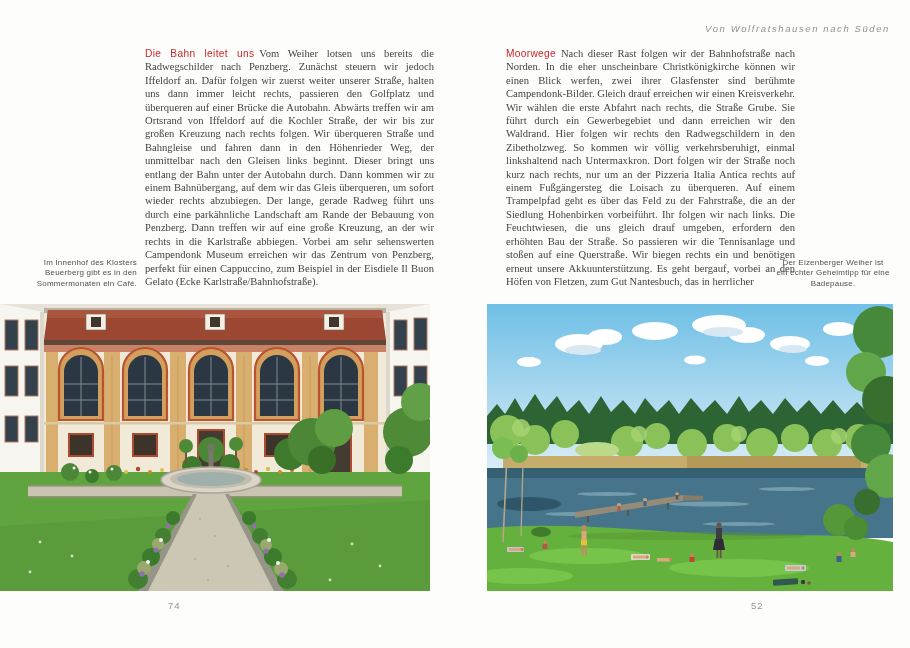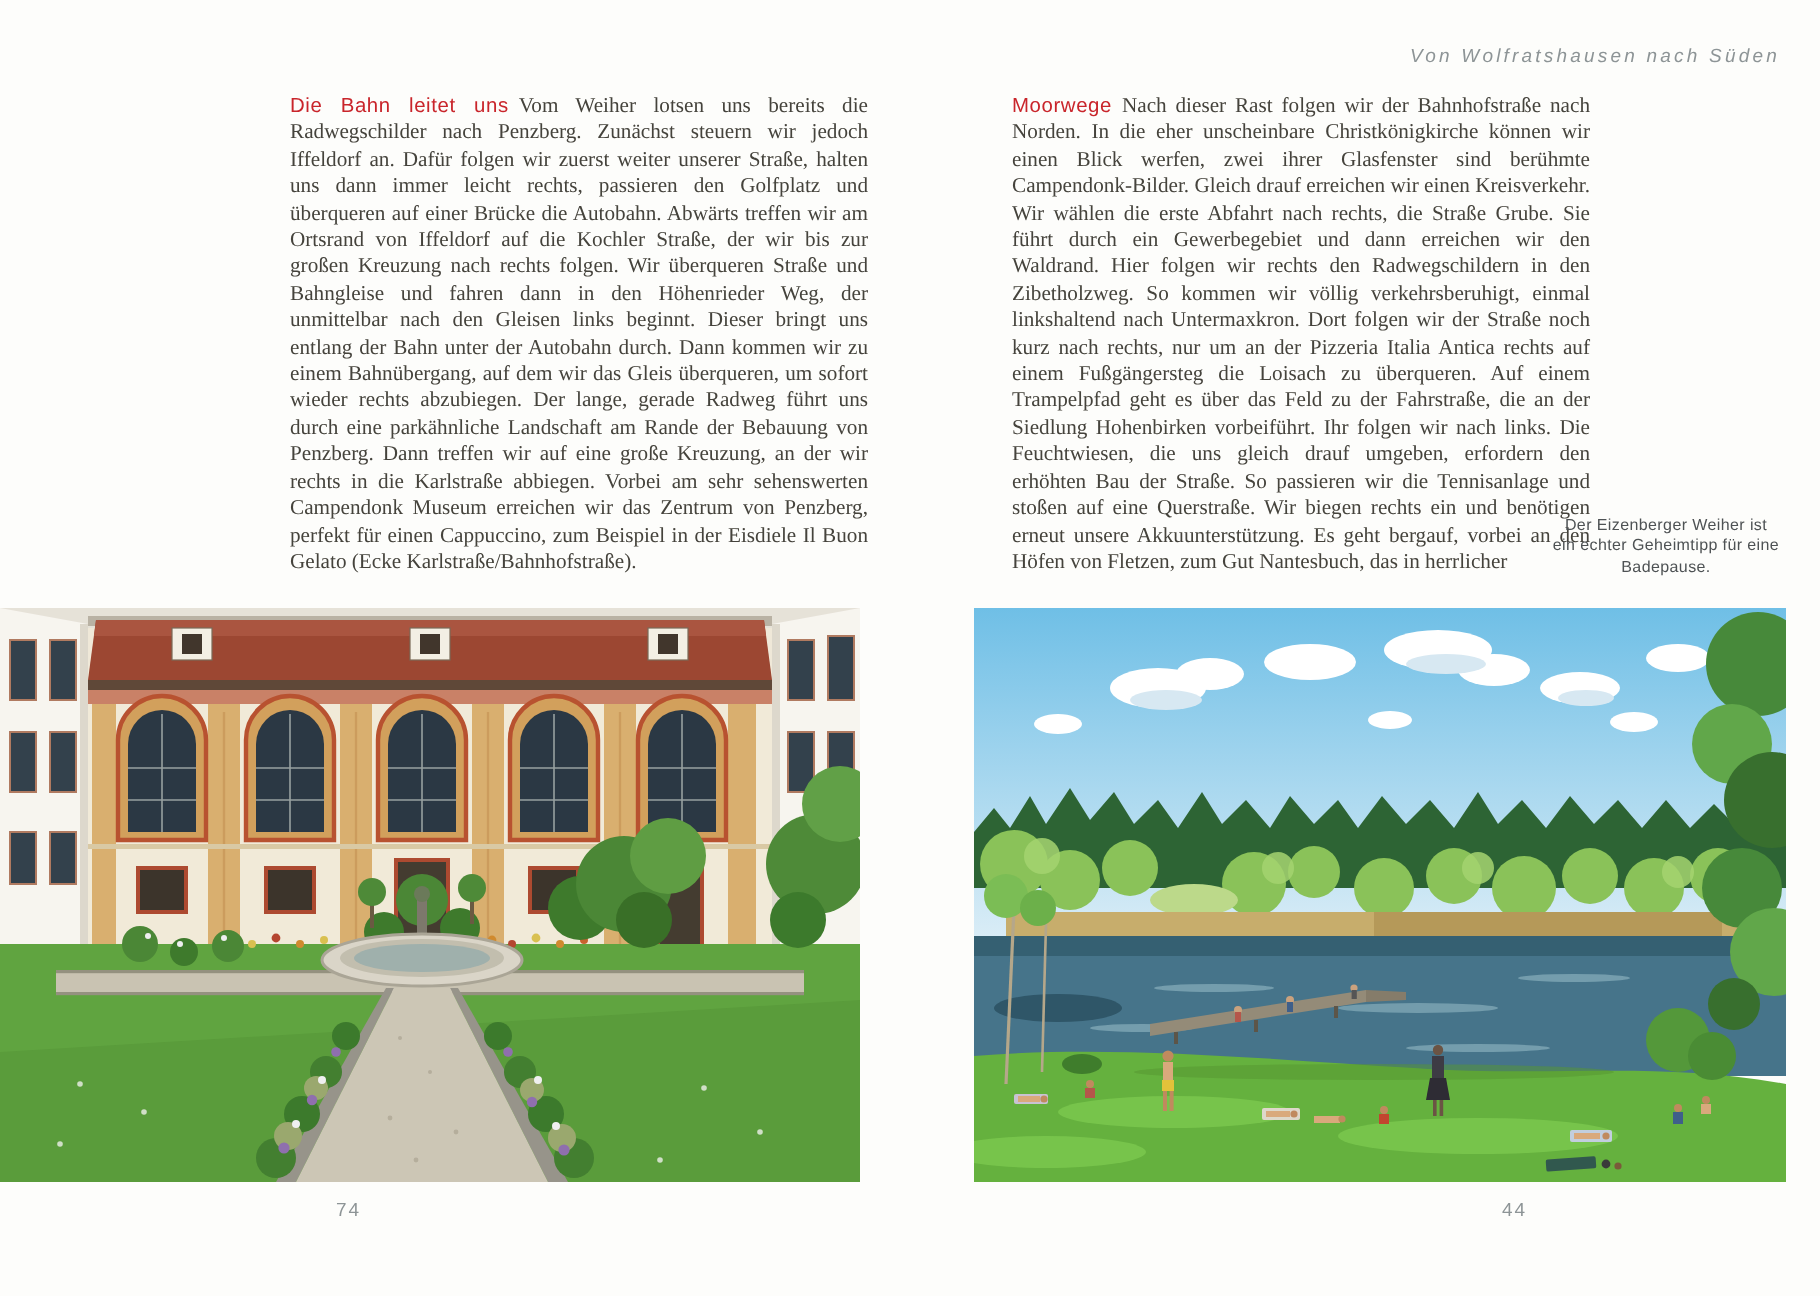--- a/index.html
+++ b/index.html
@@ -42,20 +42,21 @@
   .pagenum.left{left:146px;margin-left:22px;}
   .pagenum.right{left:751px;}
 </style>
 </head>
 <body>
 
 <div class="sheet">
 
   <div class="running-header">Von Wolfratshausen nach Süden</div>
 
+  <div class="margin-note left">Im Innenhof des Klosters Beuerberg gibt es in den Sommermonaten ein Café.</div>
   <p class="body-col left"><span class="lead-in">Die Bahn leitet uns</span><span>Vom Weiher lotsen uns bereits die Radwegschilder nach Penzberg. Zunächst steuern wir jedoch Iffeldorf an. Dafür folgen wir zuerst weiter unserer Straße, halten uns dann immer leicht rechts, passieren den Golfplatz und überqueren auf einer Brücke die Autobahn. Abwärts treffen wir am Ortsrand von Iffeldorf auf die Kochler Straße, der wir bis zur großen Kreuzung nach rechts folgen. Wir überqueren Straße und Bahngleise und fahren dann in den Höhenrieder Weg, der unmittelbar nach den Gleisen links beginnt. Dieser bringt uns entlang der Bahn unter der Autobahn durch. Dann kommen wir zu einem Bahnübergang, auf dem wir das Gleis überqueren, um sofort wieder rechts abzubiegen. Der lange, gerade Radweg führt uns durch eine parkähnliche Landschaft am Rande der Bebauung von Penzberg. Dann treffen wir auf eine große Kreuzung, an der wir rechts in die Karlstraße abbiegen. Vorbei am sehr sehenswerten Campendonk Museum erreichen wir das Zentrum von Penzberg, perfekt für einen Cappuccino, zum Beispiel in der Eisdiele Il Buon Gelato (Ecke Karlstraße/Bahnhofstraße).</span></p>
 
   <p class="body-col right"><span class="lead-in">Moorwege</span><span>Nach dieser Rast folgen wir der Bahnhofstraße nach Norden. In die eher unscheinbare Christkönigkirche können wir einen Blick werfen, zwei ihrer Glasfenster sind berühmte Campendonk-Bilder. Gleich drauf erreichen wir einen Kreisverkehr. Wir wählen die erste Abfahrt nach rechts, die Straße Grube. Sie führt durch ein Gewerbegebiet und dann erreichen wir den Waldrand. Hier folgen wir rechts den Radwegschildern in den Zibetholzweg. So kommen wir völlig verkehrsberuhigt, einmal linkshaltend nach Untermaxkron. Dort folgen wir der Straße noch kurz nach rechts, nur um an der Pizzeria Italia Antica rechts auf einem Fußgängersteg die Loisach zu überqueren. Auf einem Trampelpfad geht es über das Feld zu der Fahrstraße, die an der Siedlung Hohenbirken vorbeiführt. Ihr folgen wir nach links. Die Feuchtwiesen, die uns gleich drauf umgeben, erfordern den erhöhten Bau der Straße. So passieren wir die Tennisanlage und stoßen auf eine Querstraße. Wir biegen rechts ein und benötigen erneut unsere Akkuunterstützung. Es geht bergauf, vorbei an den Höfen von Fletzen, zum Gut Nantesbuch, das in herrlicher</span></p>
   <div class="margin-note right">Der Eizenberger Weiher ist ein echter Geheimtipp für eine Badepause.</div>
 
   <figure class="photo photo-left">
     <svg width="430" height="287" viewBox="0 0 430 287" preserveAspectRatio="none">
       <title>Innenhof des Klosters Beuerberg: barocke Fassade mit Bogenfenstern, Brunnen und Gartenweg</title>
       <rect width="430" height="287" fill="#efe8d8"></rect>
       <rect width="430" height="10" fill="#e6e2d8"></rect>
@@ -395,15 +396,15 @@
       </g>
       <g>
         <rect x="286" y="275" width="25" height="6" rx="1" fill="#31584e" transform="rotate(-4 298 278)"></rect>
         <circle cx="316" cy="278" r="2.2" fill="#3a3a3a"></circle>
           <circle cx="322" cy="279" r="1.8" fill="#7a5a3a"></circle>
       </g>
     </svg>
   </figure>
 
   <div class="pagenum left">74</div>
-  <div class="pagenum right">44</div>
+  <div class="pagenum right">52</div>
 
 </div>
 
 </body></html>

